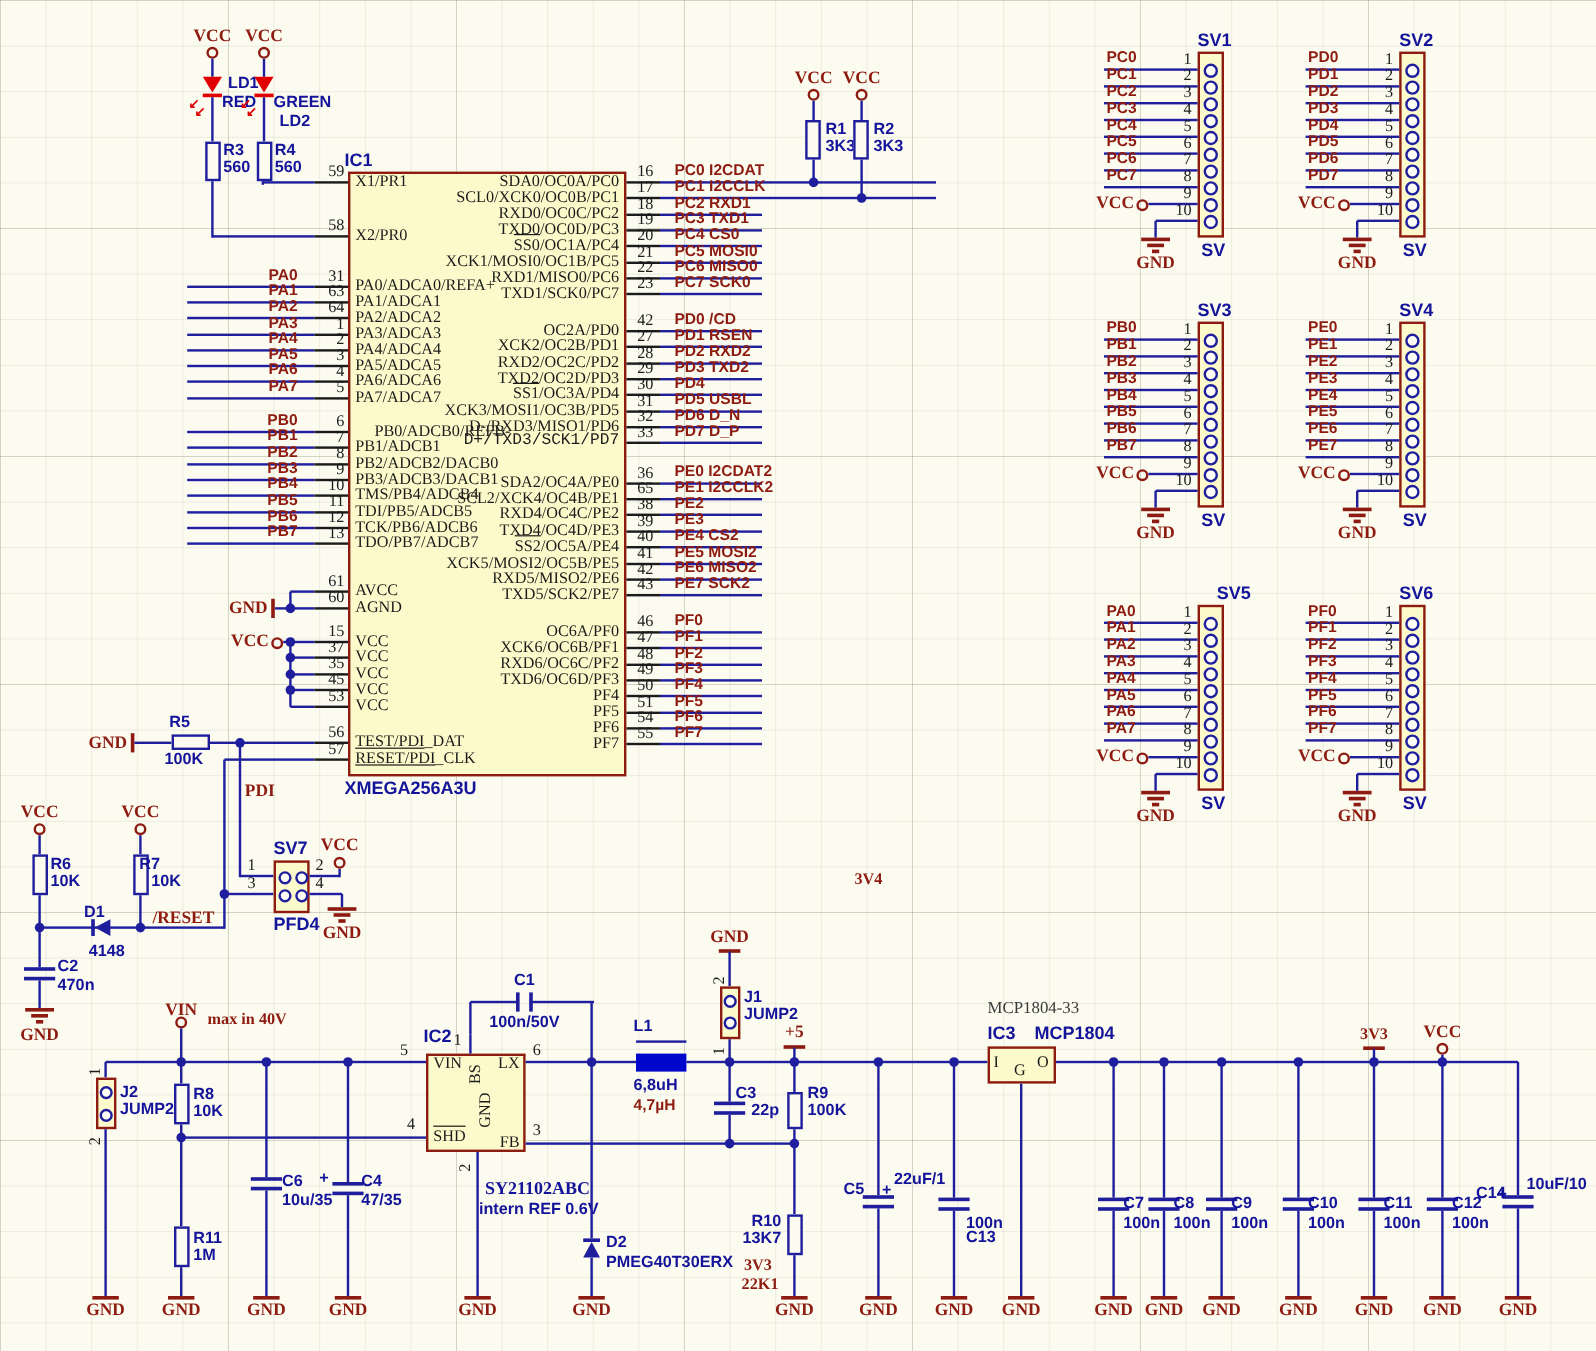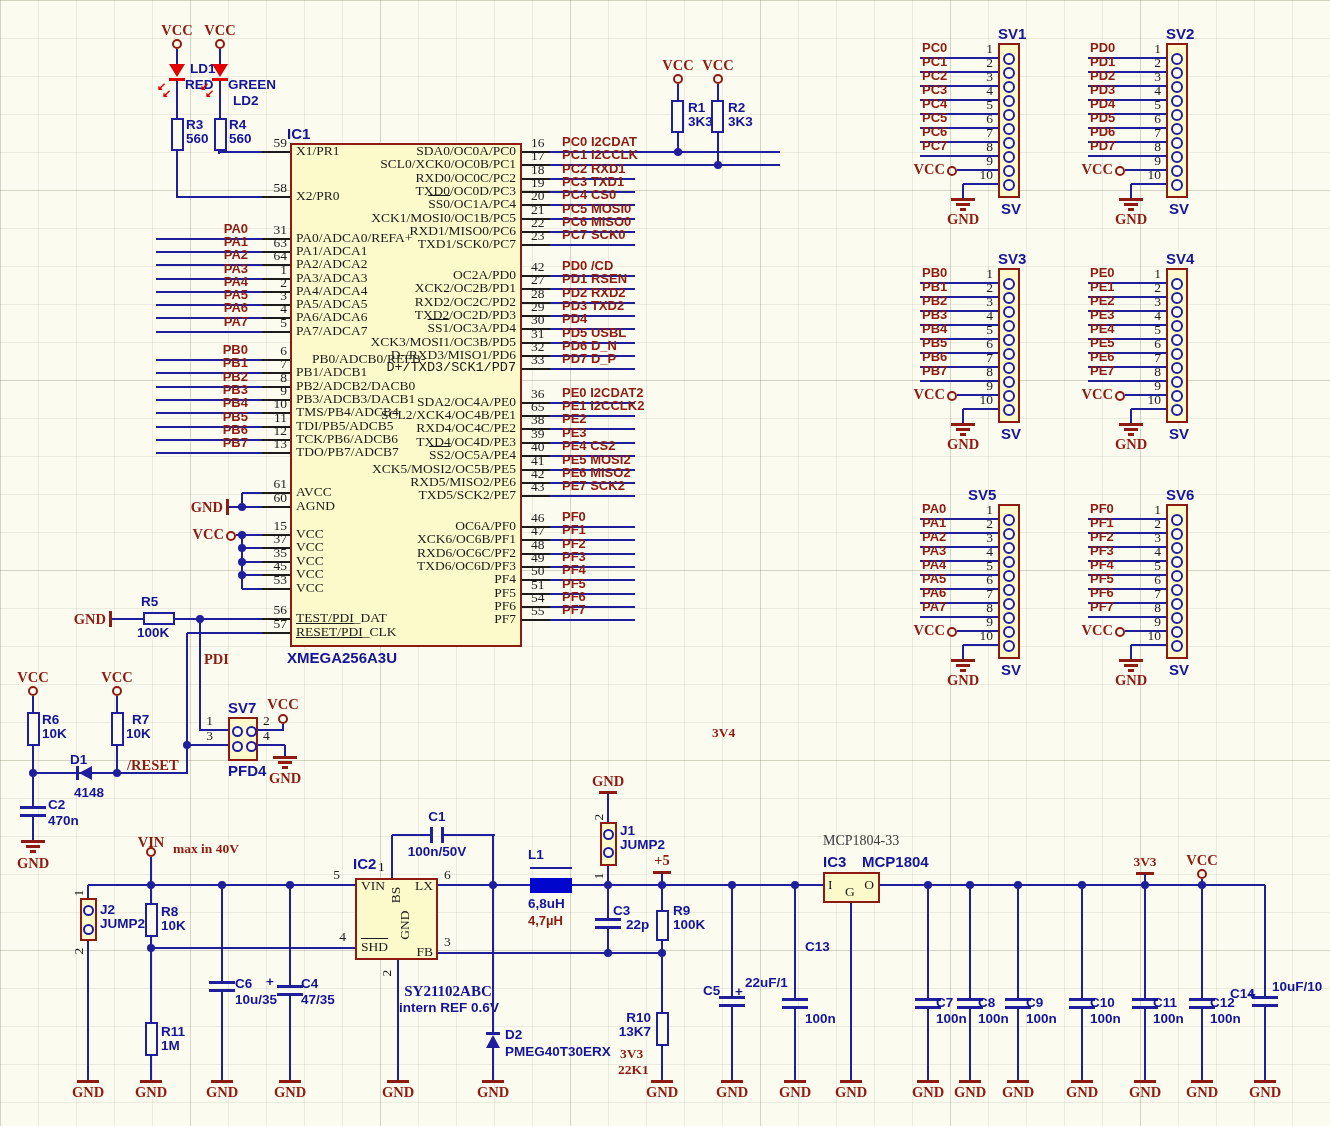--- a/index.html
+++ b/index.html
@@ -570,21 +570,21 @@
     <div class="wire wh" style="left: 1125px; top: 394px; width: 41px;"></div>
     <div class="pinc" style="left: 1171px; top: 390px; width: 12px; height: 12px;"></div>
     <div class="t pnum" style="top: 393px; right: 169px;">10</div>
     <div class="wire wh" style="left: 1131px; top: 408px; width: 35px;"></div>
     <div class="wire wv" style="left: 1130px; top: 409px; height: 14px;"></div>
     <div class="bar" style="left: 1119px; top: 423px; width: 24px; height: 2.5px;"></div>
     <div class="bar" style="left: 1124px; top: 428px; width: 14px; height: 2.5px;"></div>
     <div class="bar" style="left: 1128px; top: 433px; width: 6px; height: 2.5px;"></div>
     <div class="t sup" style="top: 437px; left: 1131px; transform: translateX(-50%);">GND</div>
     <div class="pinc" style="left: 1171px; top: 404px; width: 12px; height: 12px;"></div>
-    <div class="t nm big" style="top: 487px; left: 968px;">SV5</div>
+    <div class="t nm big" style="top: 487px; left: 1014px;">SV5</div>
     <div class="box" style="left: 998px; top: 504px; width: 22px; height: 155px;"></div>
     <div class="t nm big" style="top: 662px; left: 1001px;">SV</div>
     <div class="t pnum" style="top: 503px; right: 337px;">1</div>
     <div class="wire wh" style="left: 920px; top: 518px; width: 78px;"></div>
     <div class="t net" style="top: 502px; left: 922px;">PA0</div>
     <div class="pinc" style="left: 1003px; top: 514px; width: 12px; height: 12px;"></div>
     <div class="t pnum" style="top: 517px; right: 337px;">2</div>
     <div class="wire wh" style="left: 920px; top: 532px; width: 78px;"></div>
     <div class="t net" style="top: 516px; left: 922px;">PA1</div>
     <div class="pinc" style="left: 1003px; top: 528px; width: 12px; height: 12px;"></div>
@@ -695,21 +695,21 @@
     <div class="res" style="left: 27px; top: 712px; width: 13px; height: 34px;"></div>
     <div class="wire wv" style="left: 32px; top: 746px; height: 27px;"></div>
     <div class="t nm" style="top: 713px; left: 42px;">R6</div>
     <div class="t nm" style="top: 727px; left: 42px;">10K</div>
     <div class="dot" style="left: 29px; top: 769px;"></div>
     <div class="t sup" style="top: 670px; left: 117px; transform: translateX(-50%);">VCC</div>
     <div class="circ" style="left: 112px; top: 686px; width: 10px; height: 10px;"></div>
     <div class="wire wv" style="left: 116px; top: 696px; height: 16px;"></div>
     <div class="res" style="left: 111px; top: 712px; width: 13px; height: 34px;"></div>
     <div class="wire wv" style="left: 116px; top: 746px; height: 27px;"></div>
-    <div class="t nm" style="top: 713px; left: 132px;">R7</div>
+    <div class="t nm" style="top: 713px; left: 116px;">R7</div>
     <div class="t nm" style="top: 727px; left: 126px;">10K</div>
     <div class="dot" style="left: 113px; top: 769px;"></div>
     <div class="tri" style="left: 79px; top: 766px; border-top: 7px solid transparent; border-bottom: 7px solid transparent; border-right: 13px solid rgb(31, 31, 158);"></div>
     <div class="bar" style="left: 76px; top: 766px; width: 3px; height: 14px; background: rgb(31, 31, 158);"></div>
     <div class="t nm" style="top: 753px; left: 70px;">D1</div>
     <div class="t nm" style="top: 786px; left: 74px;">4148</div>
     <div class="wire wv" style="left: 32px; top: 773px; height: 33px;"></div>
     <div class="capp" style="left: 20px; top: 806px; width: 26px; height: 3px;"></div>
     <div class="capp" style="left: 20px; top: 814px; width: 26px; height: 3px;"></div>
     <div class="wire wv" style="left: 32px; top: 817px; height: 23px;"></div>
@@ -866,21 +866,21 @@
     <div class="capp" style="left: 719px; top: 996px; width: 26px; height: 3px;"></div>
     <div class="capp" style="left: 719px; top: 1004px; width: 26px; height: 3px;"></div>
     <div class="wire wv" style="left: 731px; top: 1007px; height: 73px;"></div>
     <div class="t nm" style="top: 985px; left: 735px;">+</div>
     <div class="t nm" style="top: 984px; left: 703px;">C5</div>
     <div class="t nm" style="top: 976px; left: 745px;">22uF/1</div>
     <div class="wire wv" style="left: 794px; top: 885px; height: 113px;"></div>
     <div class="capp" style="left: 782px; top: 998px; width: 26px; height: 3px;"></div>
     <div class="capp" style="left: 782px; top: 1006px; width: 26px; height: 3px;"></div>
     <div class="wire wv" style="left: 794px; top: 1009px; height: 71px;"></div>
-    <div class="t nm" style="top: 940px; left: 805px;">C13</div>
+    <div class="t nm" style="top: 1024px; left: 805px;">C13</div>
     <div class="t nm" style="top: 1012px; left: 805px;">100n</div>
     <div class="t dk" style="top: 834px; left: 823px;">MCP1804-33</div>
     <div class="t nm big" style="top: 854px; left: 823px;">IC3</div>
     <div class="t nm big" style="top: 854px; left: 862px;">MCP1804</div>
     <div class="box" style="left: 823px; top: 872px; width: 57px; height: 31px;"></div>
     <div class="t inner" style="top: 878px; left: 828px;">I</div>
     <div class="t inner" style="top: 885px; left: 845px;">G</div>
     <div class="t inner" style="top: 878px; right: 456px;">O</div>
     <div class="wire wv" style="left: 850px; top: 903px; height: 177px;"></div>
     <div class="wire wh" style="left: 880px; top: 884px; width: 385px;"></div>

